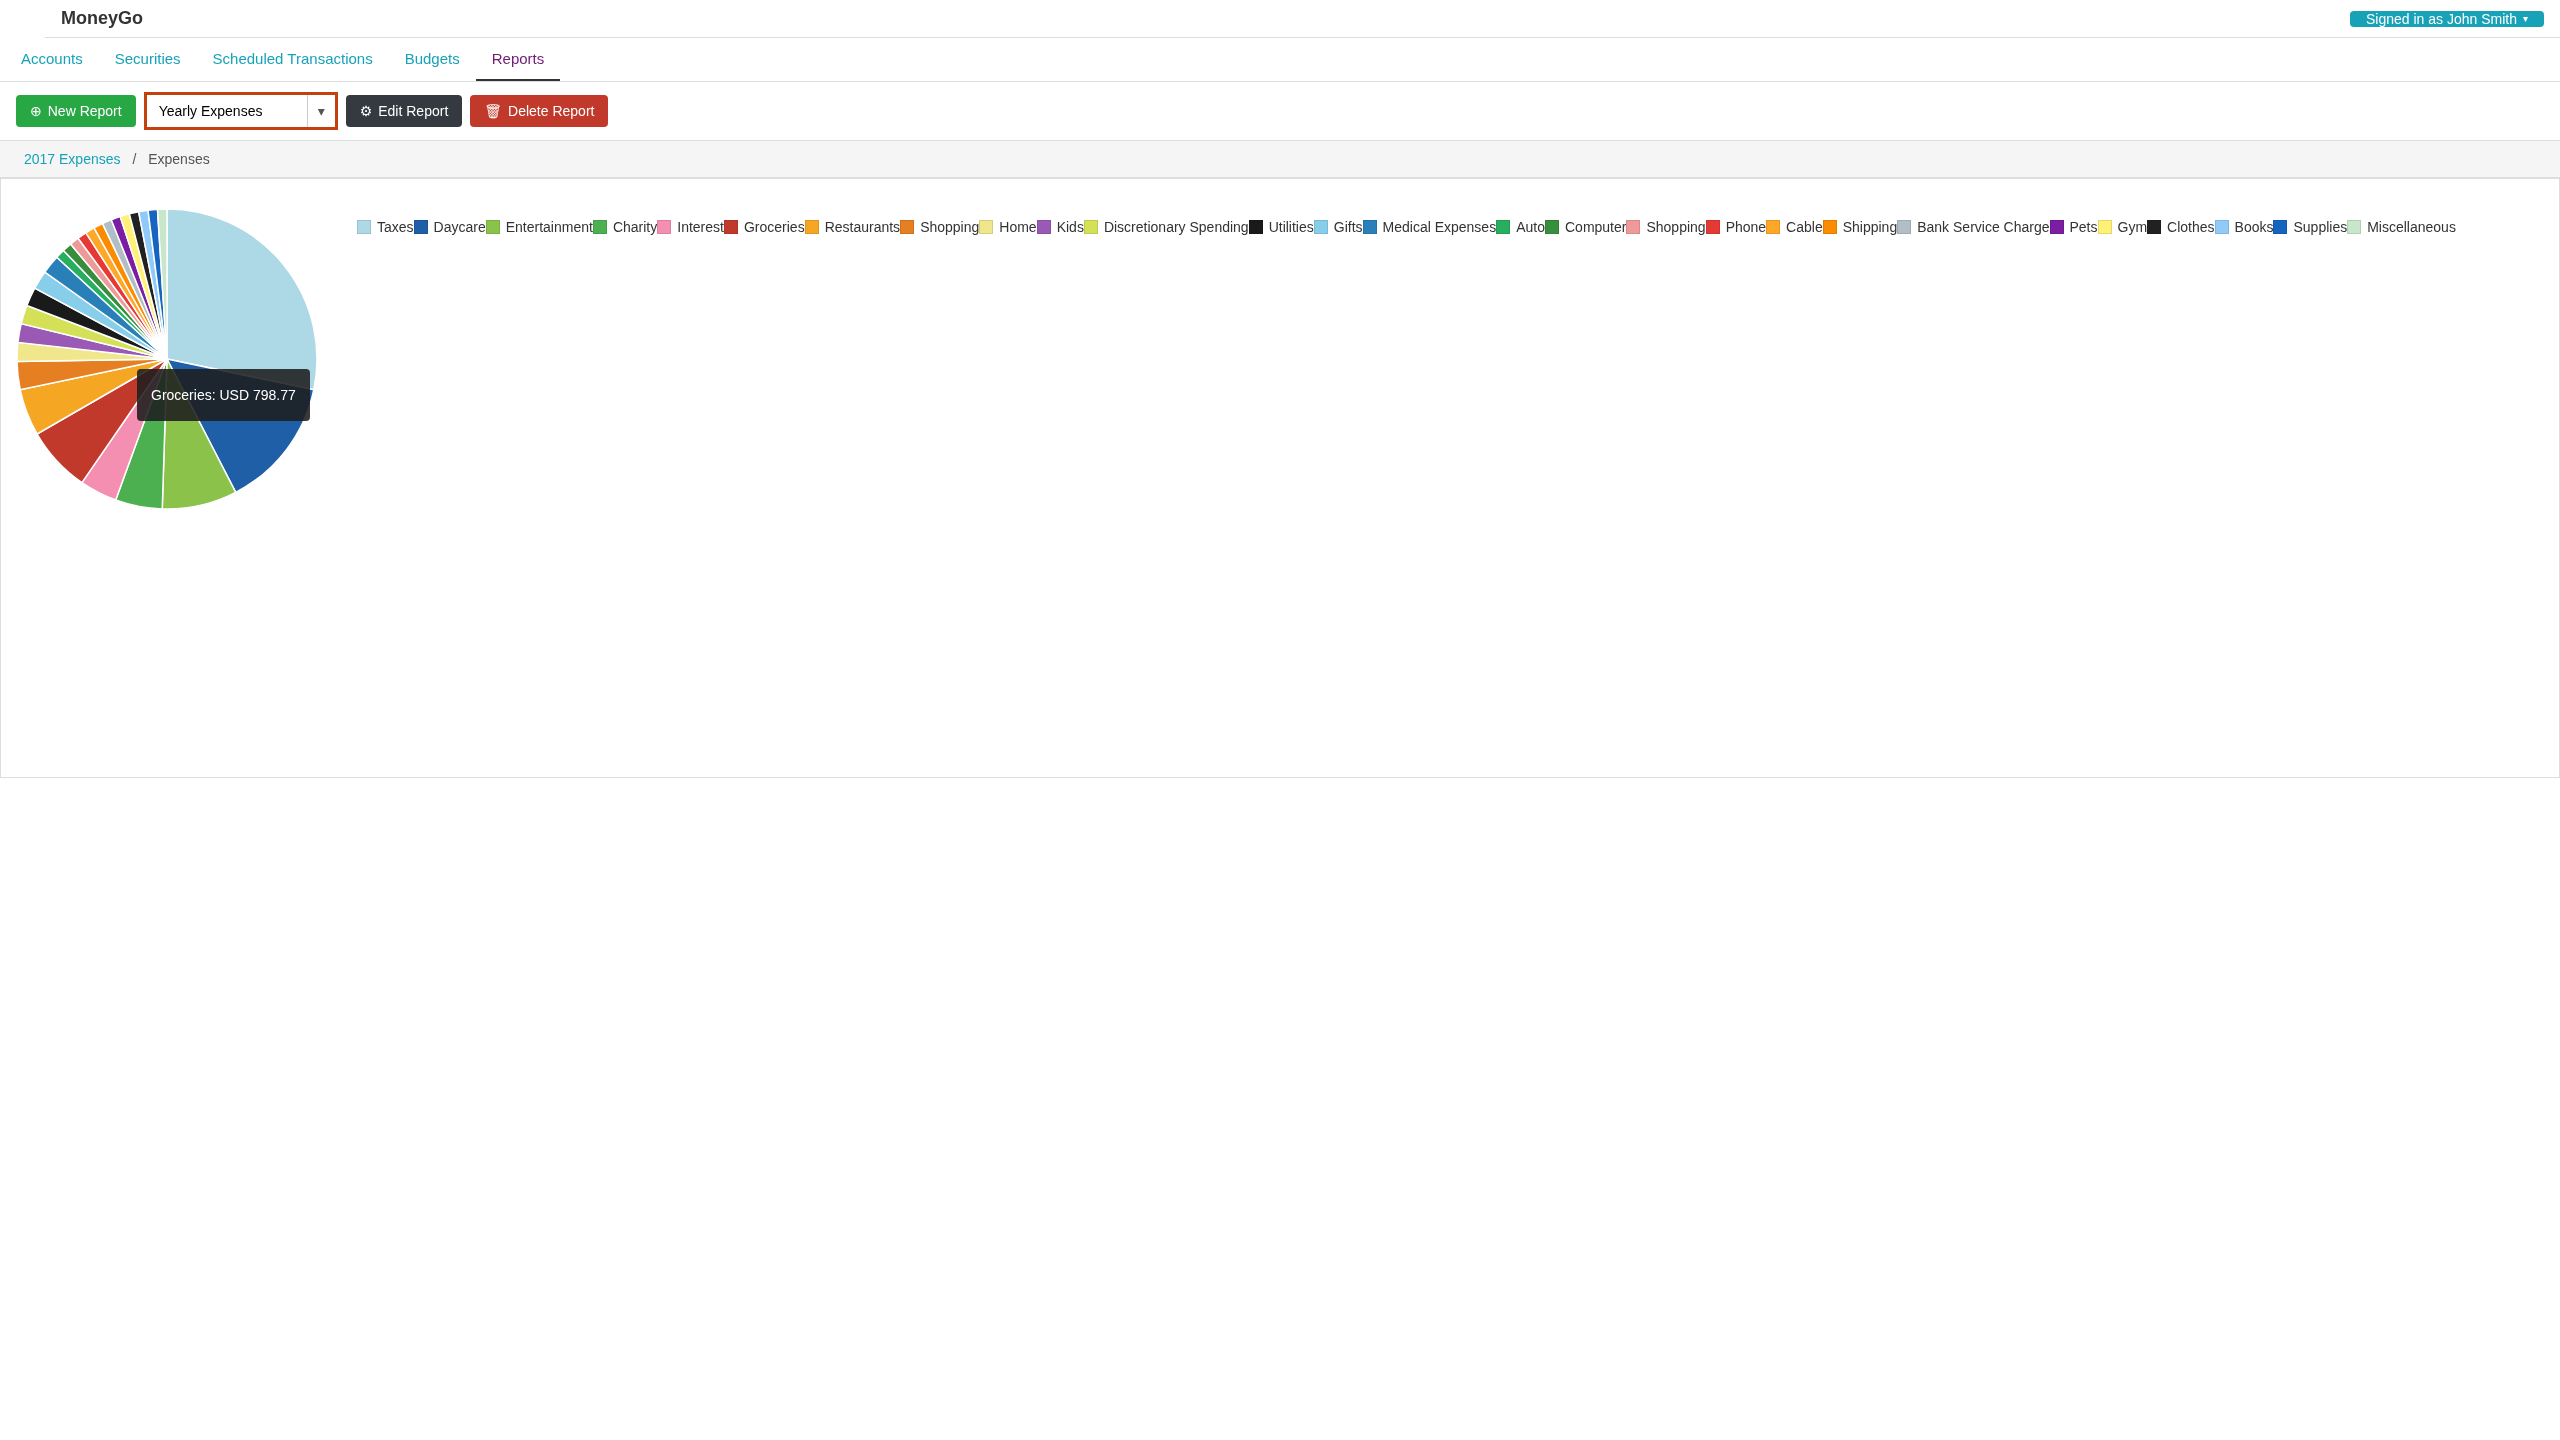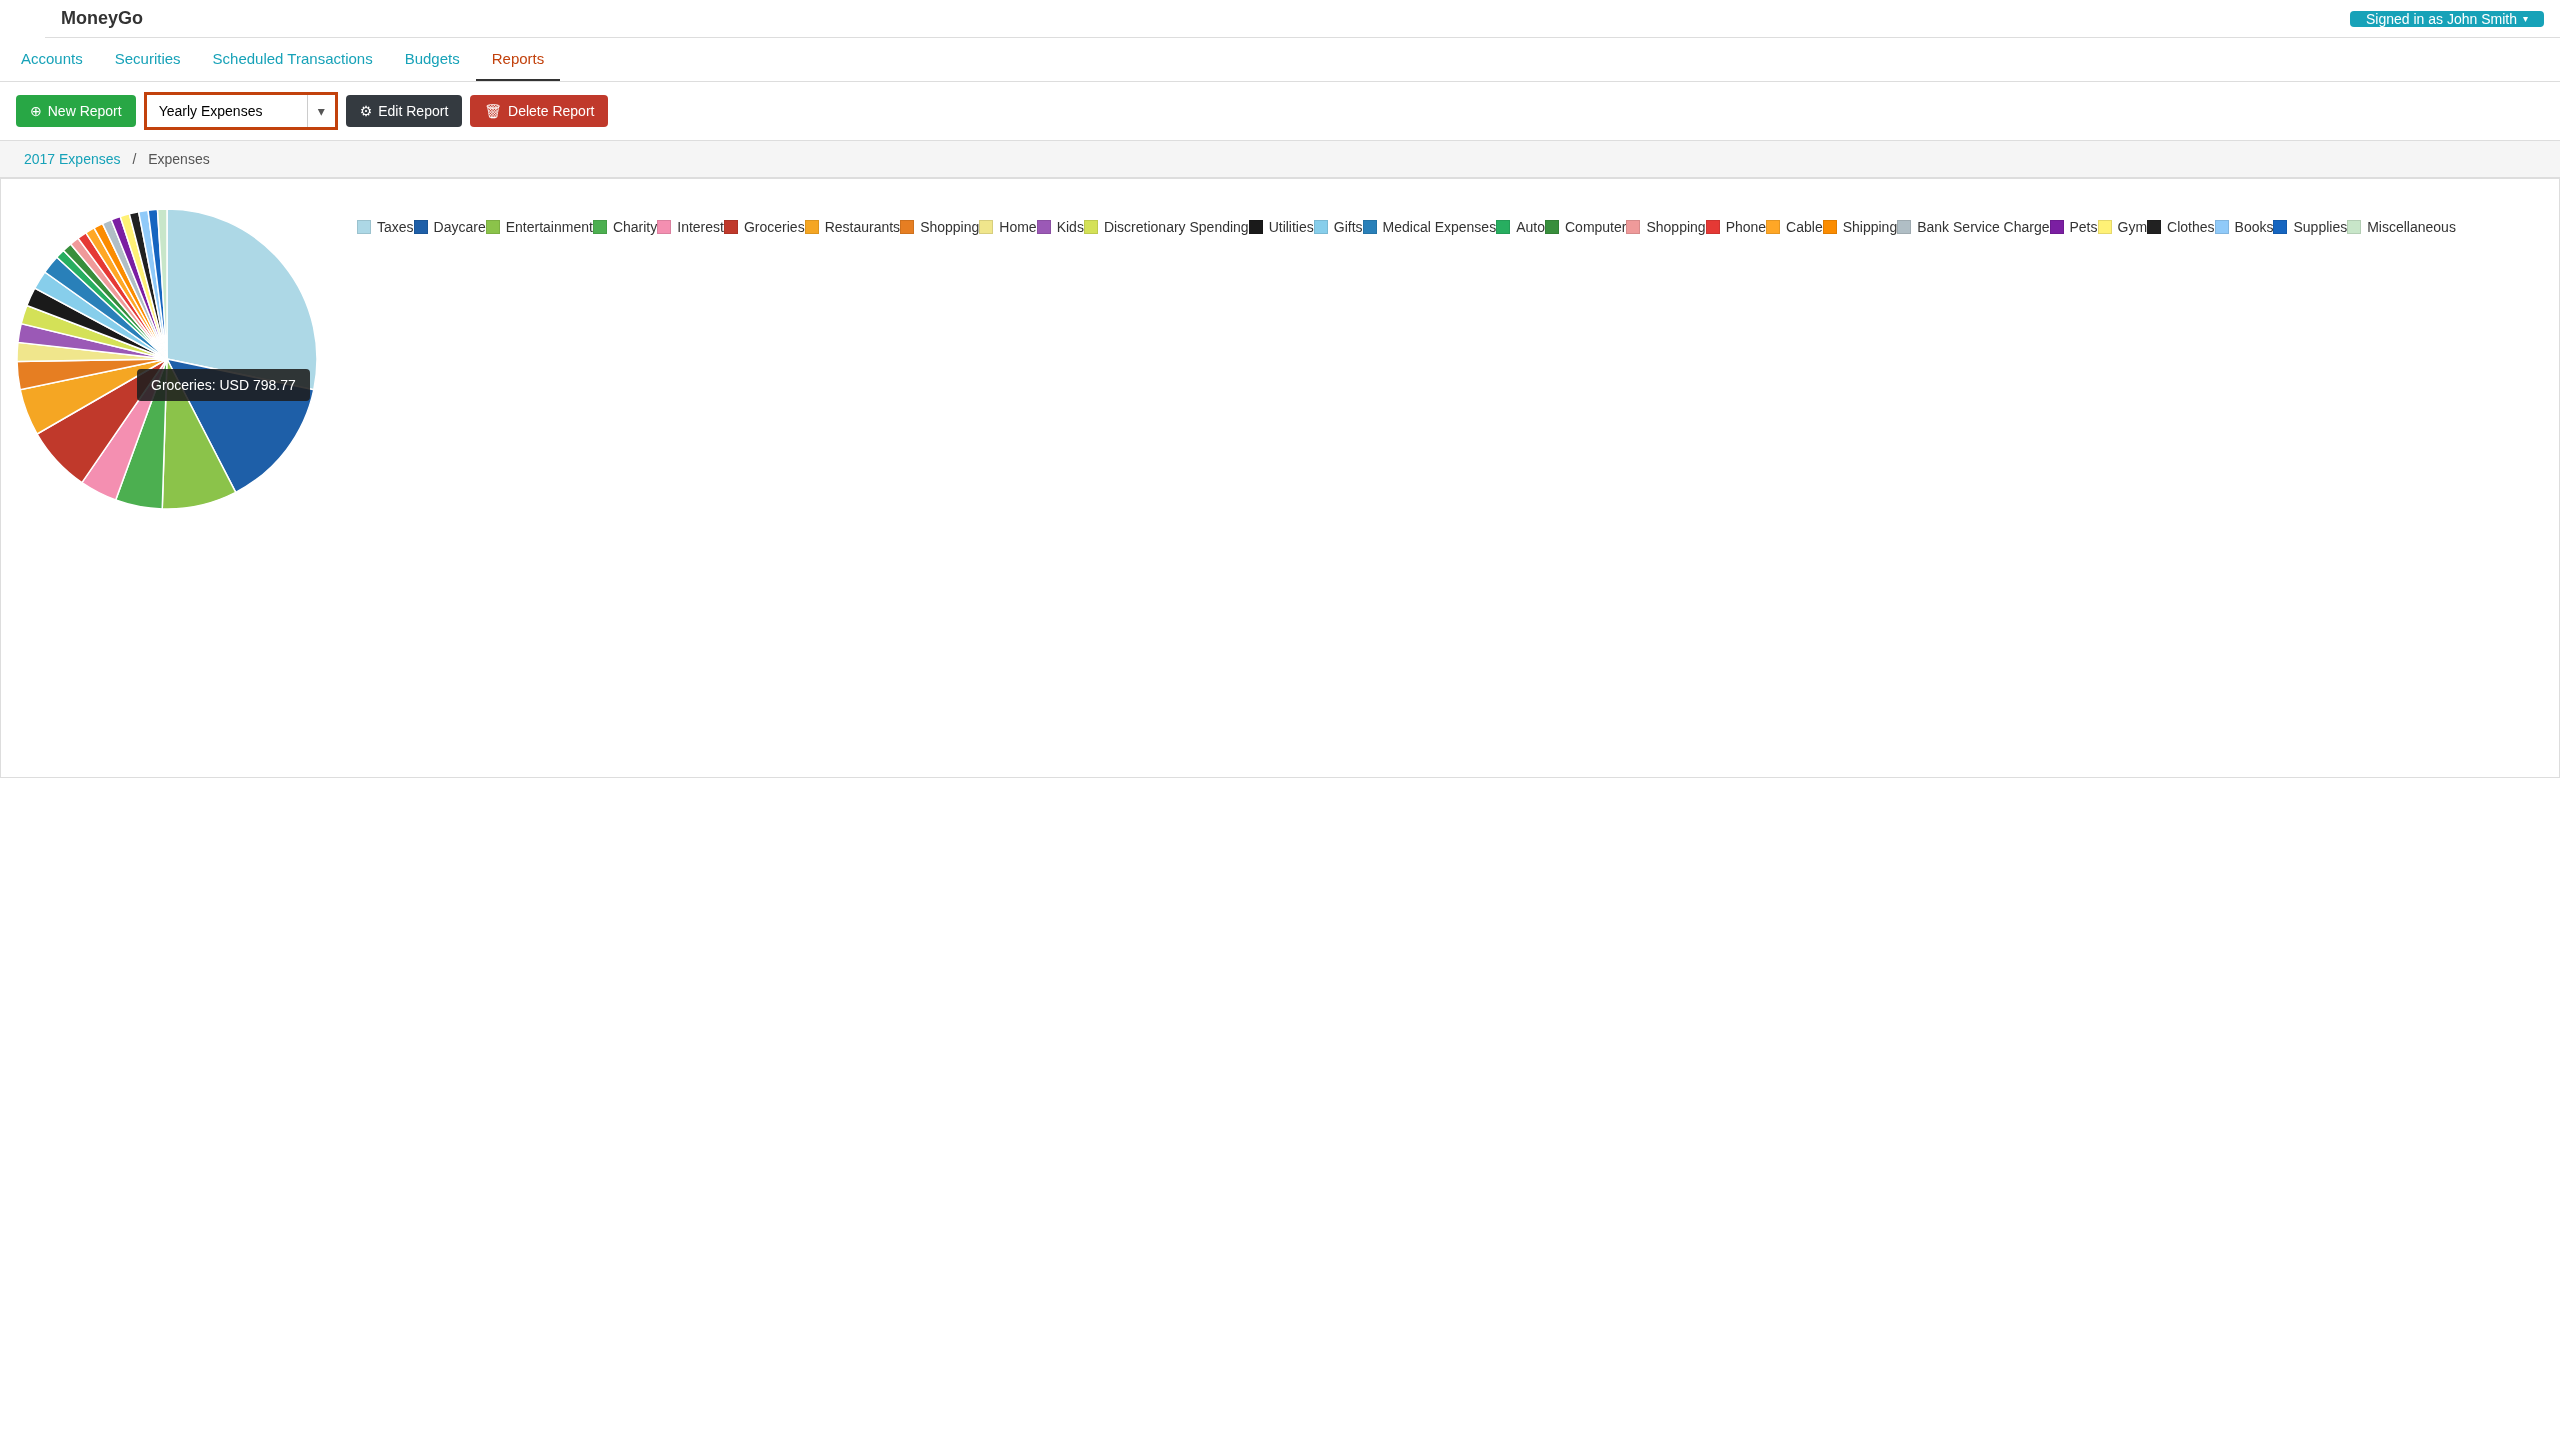--- a/index.html
+++ b/index.html
@@ -44,21 +44,21 @@
     .nav-tab {
       padding: 12px 16px;
       cursor: pointer;
       color: #17a2b8;
       text-decoration: none;
       border-bottom: 2px solid transparent;
       font-size: 15px;
     }
     .nav-tab.active {
       border-bottom: 2px solid #333;
-      color: #c2410c;
+      color: #701a75;
       font-weight: normal;
     }
 
     
     #toolbar {
       display: flex;
       align-items: center;
       padding: 10px 16px;
       gap: 8px;
       border-bottom: 1px solid #ddd;
@@ -156,21 +156,21 @@
     #pie-svg {
       width: 300px;
       height: 300px;
     }
 
     
     #tooltip {
       position: absolute;
       background: rgba(30,30,30,0.88);
       color: #fff;
-      padding: 8px 14px;
+      padding: 18px 14px;
       border-radius: 4px;
       font-size: 14px;
       pointer-events: none;
       white-space: nowrap;
       top: 160px;
       left: 120px;
     }
 
     
     #legend {

